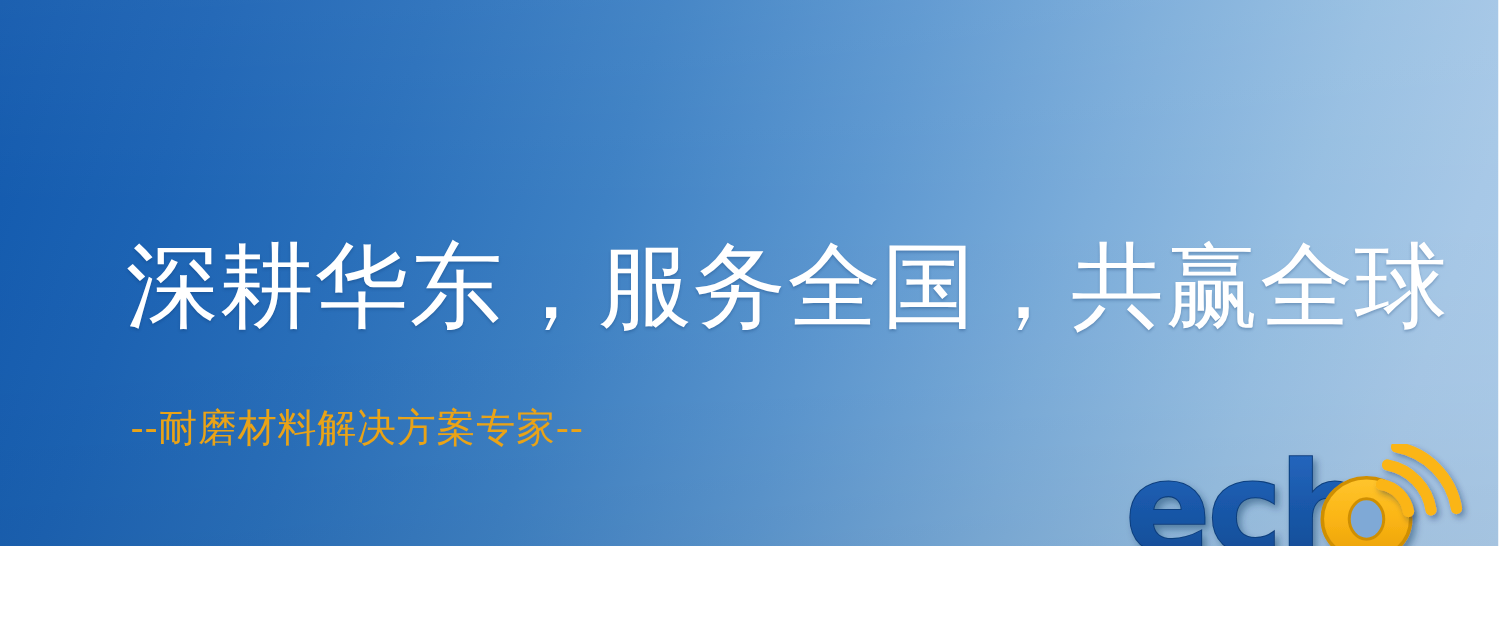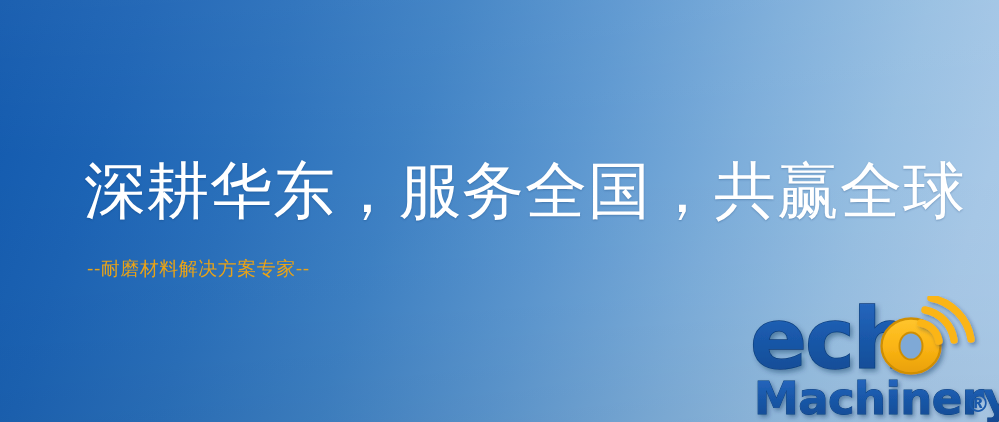--- a/index.html
+++ b/index.html
@@ -4,21 +4,21 @@
 <style>
   html, body {
     margin: 0;
     padding: 0;
     background: #ffffff;
   }
 
   #banner {
     position: relative;
     width: 999px;
-    height: 422px;
+    height: 364px;
     overflow: hidden;
     font-family: "Liberation Sans", sans-serif;
     
     background:
       linear-gradient(108deg,
         #1259ad 0%,
         #1c63b4 13%,
         #2a70bb 26%,
         #3e81c4 40%,
         #5c97d0 55%,
@@ -52,23 +52,23 @@
     color: #ffffff;
     letter-spacing: 1px;
     white-space: nowrap;
     text-shadow: 0 1px 2px rgba(10,50,100,0.28);
   }
 
   
   #subtitle {
     position: absolute;
     left: 87px;
-    top: 252px;
+    top: 270px;
     font-family: "DejaVu Serif", "Liberation Serif", serif;
-    font-size: 19px;
+    font-size: 26px;
     line-height: 32px;
     font-weight: 400;
     color: #e9a317;
     letter-spacing: 0.5px;
     white-space: nowrap;
   }
 
   
   #logo {
     position: absolute;

